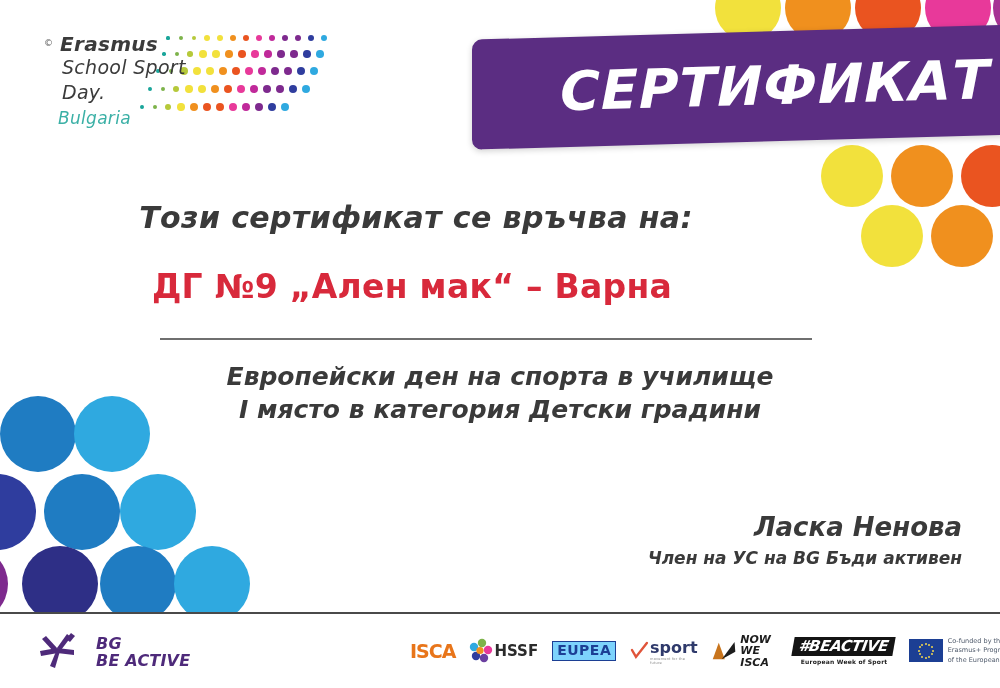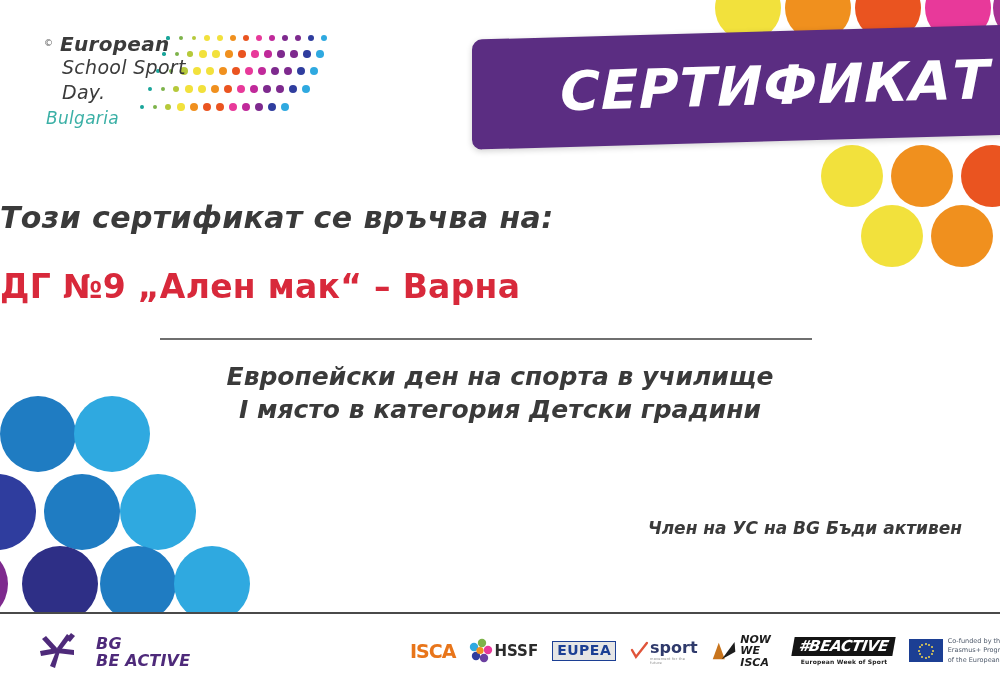--- a/index.html
+++ b/index.html
@@ -57,21 +57,21 @@
     font-family: "DejaVu Sans", sans-serif;
     font-style: italic;
     font-weight: bold;
     color: #3b3b3b;
     letter-spacing: 0.3px;
     white-space: nowrap;
   }
   .essd-l1 { position:absolute; left: 20px; top: 0px;  font-size: 20px; }
   .essd-l2 { position:absolute; left: 22px; top: 24px; font-size: 19px; font-weight: normal;}
   .essd-l3 { position:absolute; left: 22px; top: 49px; font-size: 19px; font-weight: normal;}
-  .essd-l4 { position:absolute; left: 6px; top: 76px; font-size: 17px; color: #3bb0a6; font-weight: normal;}
+  .essd-l4 { position:absolute; left: 18px; top: 76px; font-size: 17px; color: #3bb0a6; font-weight: normal;}
   .essd-dotgrid {
     position: absolute;
     left: 0; top: 0;
     width: 300px; height: 104px;
   }
   .essd-dot { position: absolute; border-radius: 50%; }
 
   
   .banner {
     position: absolute;
@@ -100,20 +100,21 @@
     line-height: 1;
     white-space: nowrap;
   }
 
   
   .main-text {
     position: absolute;
     left: 0;
     top: 200px;
     width: 832px;
+    text-align: center;
   }
   .award-intro {
     font-family: "DejaVu Sans", sans-serif;
     font-style: italic;
     font-weight: bold;
     font-size: 30px;
     color: #3a3a3a;
     letter-spacing: 0.4px;
     margin: 0;
   }
@@ -227,21 +228,21 @@
   .hssf-text {
     font-family: "DejaVu Sans", sans-serif;
     font-weight: bold;
     font-size: 15px;
     color: #2b2b2b;
     margin-left: 1px;
   }
   .eupea-box {
     border: 1.5px solid #1c3f94;
     padding: 1px 4px 3px 4px;
-    background: #e5e5e5;
+    background: #7dd3fc;
     text-align: center;
   }
   .eupea-text {
     font-family: "DejaVu Sans", sans-serif;
     font-weight: bold;
     font-size: 14px;
     color: #1c3f94;
     letter-spacing: 0.5px;
     line-height: 1;
   }
@@ -412,21 +413,21 @@
         <div class="essd-dot" style="left: 162.8px; top: 70.8px; width: 8.4px; height: 8.4px; background: rgb(234, 84, 32);"></div>
         <div class="essd-dot" style="left: 175.8px; top: 70.8px; width: 8.4px; height: 8.4px; background: rgb(234, 84, 32);"></div>
         <div class="essd-dot" style="left: 188.8px; top: 70.8px; width: 8.4px; height: 8.4px; background: rgb(232, 57, 154);"></div>
         <div class="essd-dot" style="left: 201.8px; top: 70.8px; width: 8.4px; height: 8.4px; background: rgb(192, 41, 154);"></div>
         <div class="essd-dot" style="left: 214.8px; top: 70.8px; width: 8.4px; height: 8.4px; background: rgb(126, 42, 142);"></div>
         <div class="essd-dot" style="left: 227.8px; top: 70.8px; width: 8.4px; height: 8.4px; background: rgb(47, 61, 158);"></div>
         <div class="essd-dot" style="left: 240.8px; top: 70.8px; width: 8.4px; height: 8.4px; background: rgb(47, 169, 224);"></div>
       </div>
     <div class="essd-words">
       <span class="essd-reg">©</span>
-      <span class="essd-line essd-l1">European</span>
+      <span class="essd-line essd-l1">Erasmus</span>
       <span class="essd-line essd-l2">School Sport</span>
       <span class="essd-line essd-l3">Day.</span>
       <span class="essd-line essd-l4">Bulgaria</span>
     </div>
   </div>
 
   <div class="banner">
     <div class="banner-text">СЕРТИФИКАТ</div>
   </div>
 
@@ -436,20 +437,21 @@
   </div>
 
   <div class="divider"></div>
 
   <div class="category-block">
     <span class="category-line">Европейски ден на спорта в училище</span>
     <span class="category-line">I място в категория Детски градини</span>
   </div>
 
   <div class="signature">
+    <p class="sig-name">Ласка Ненова</p>
     <p class="sig-role">Член на УС на BG Бъди активен</p>
   </div>
 
   <div class="footer-rule"></div>
   <div class="footer">
 
     <div class="bga-logo">
       <svg width="44" height="40" viewBox="0 0 44 40">
         <g fill="#4e2a7a">
           <path d="M21 18 L31 4 L35 7 L25 20 Z"></path>

